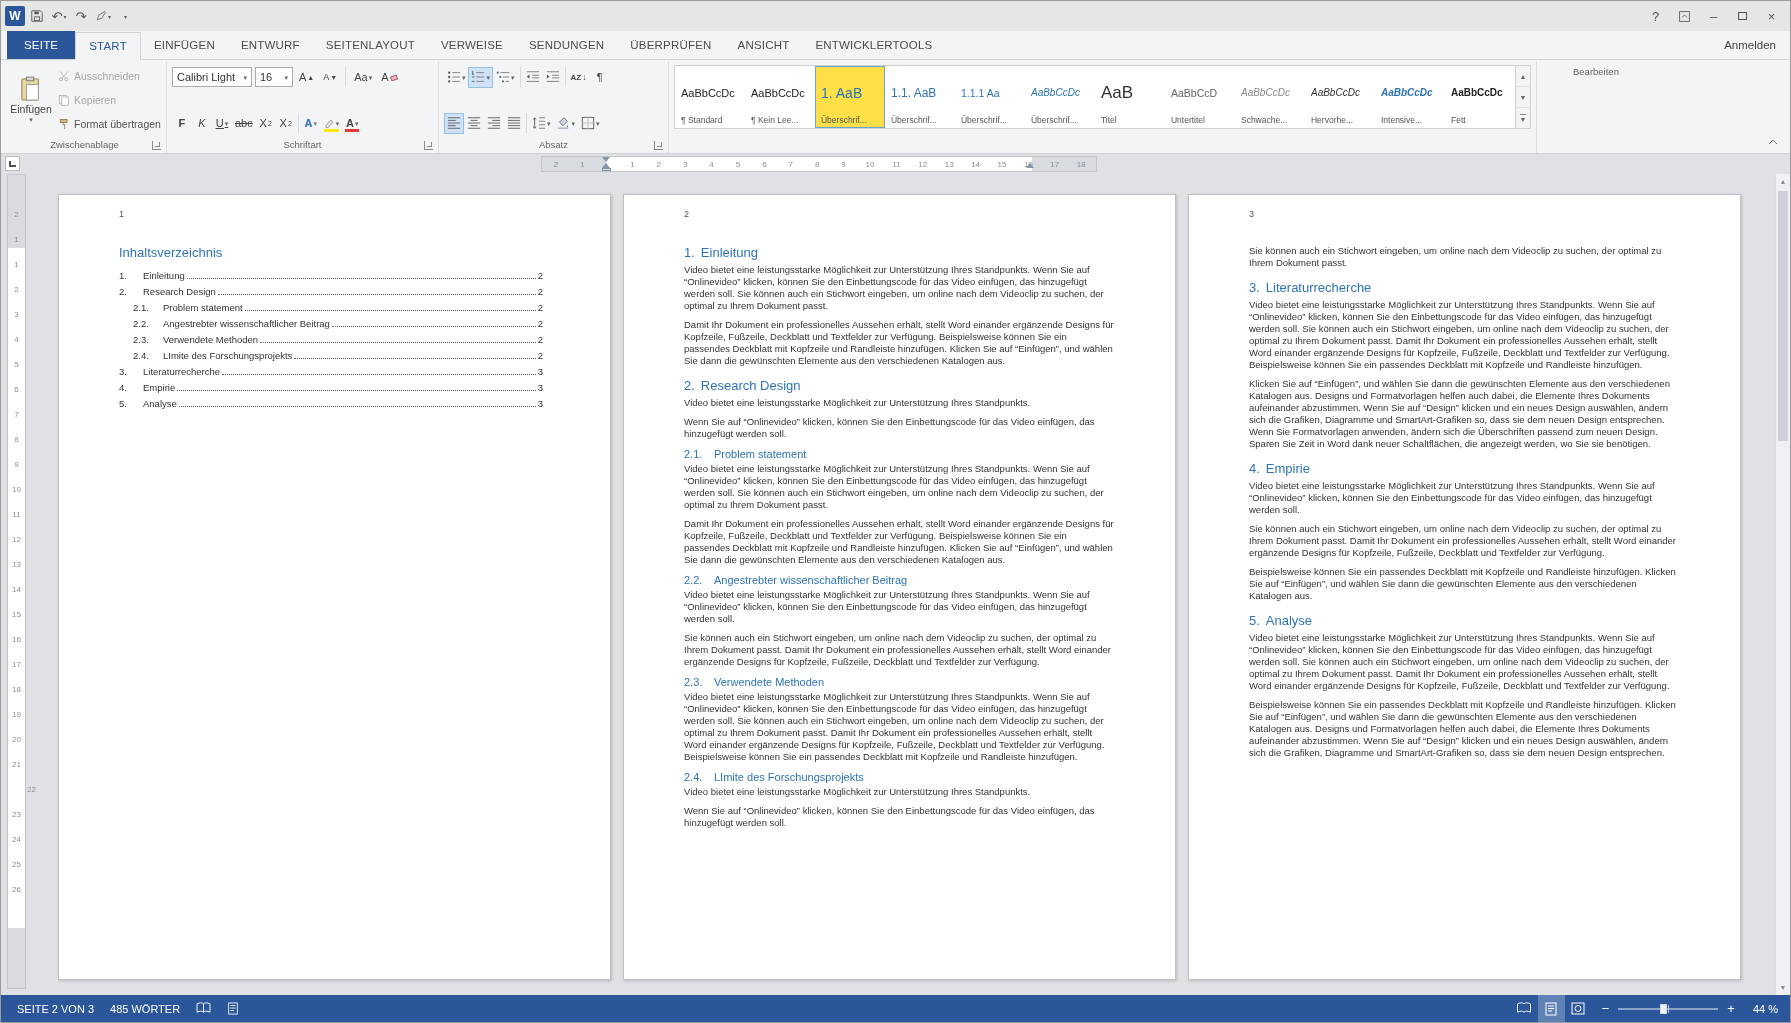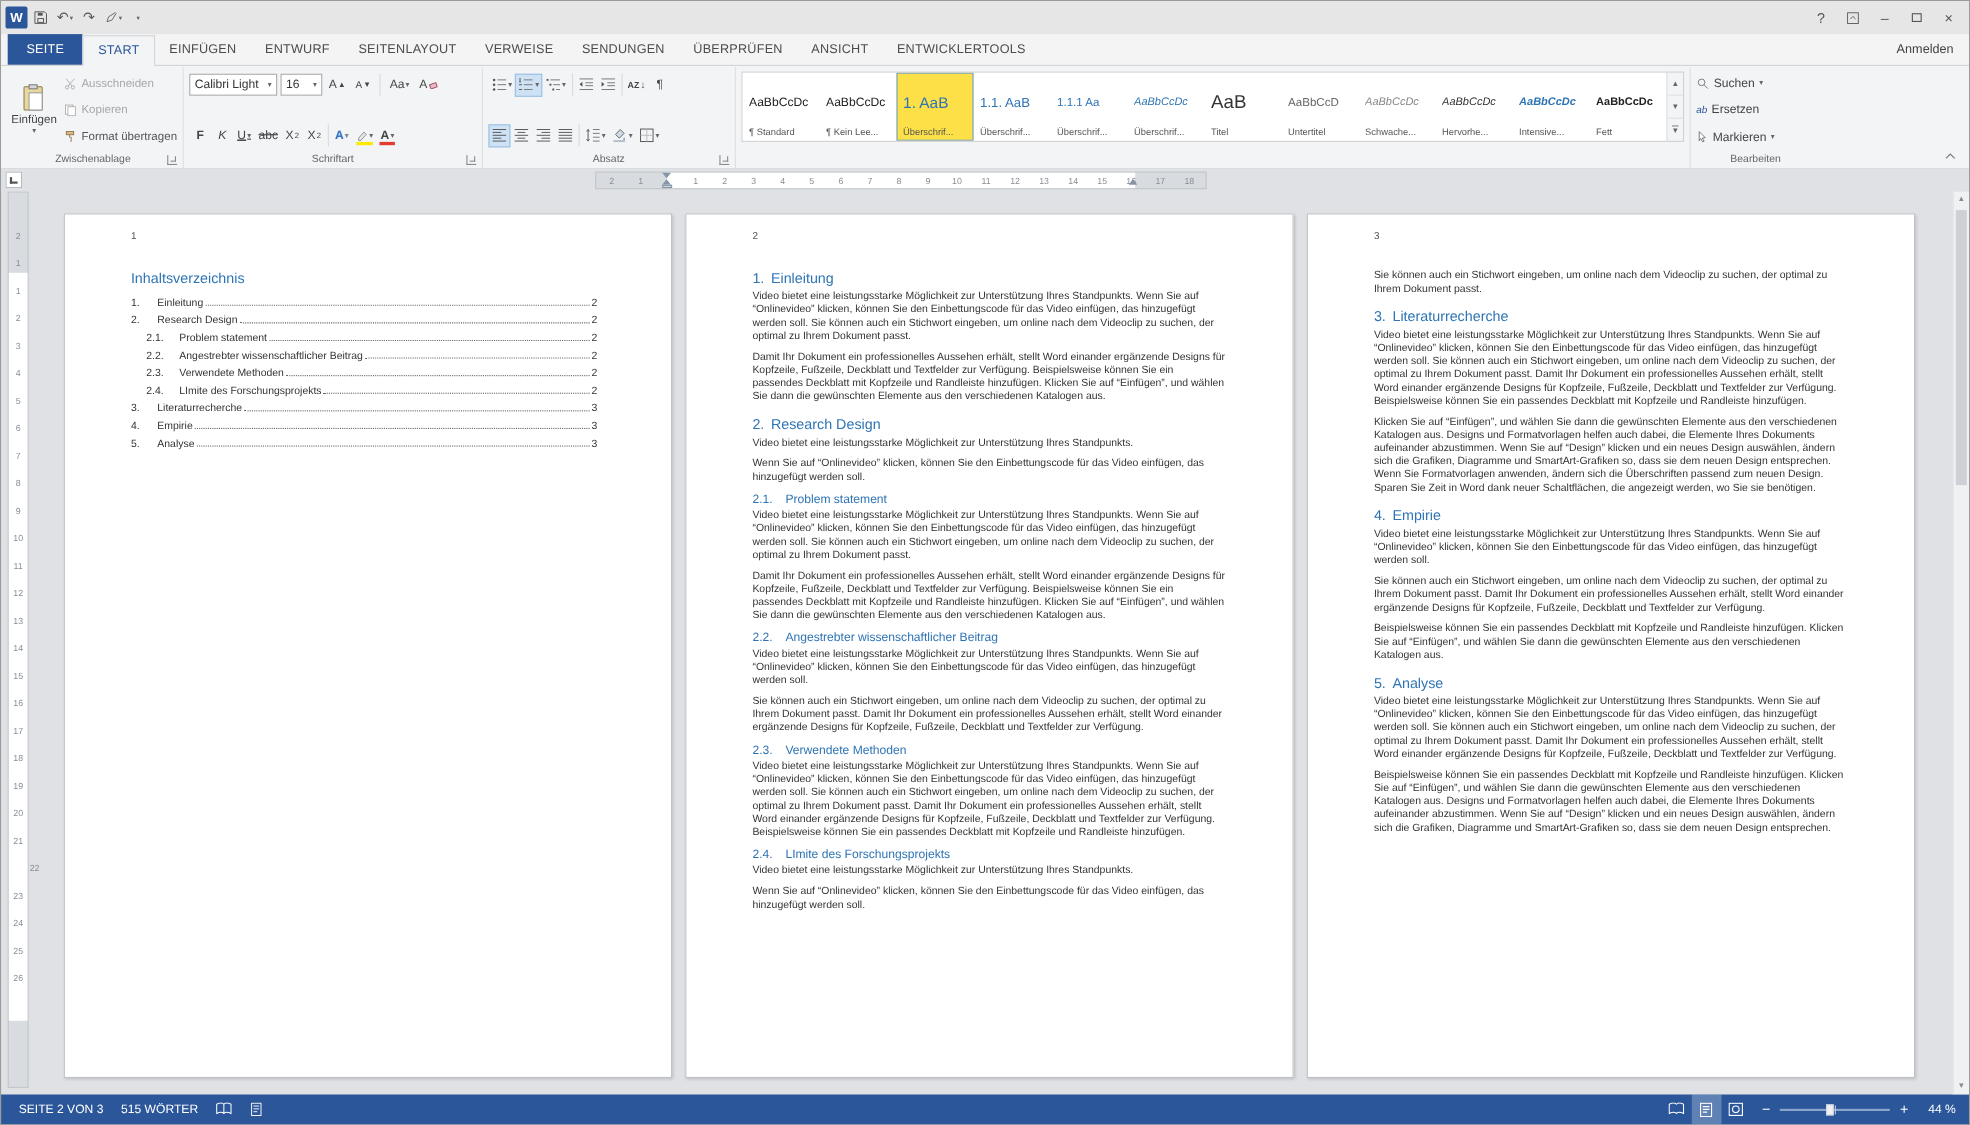--- a/index.html
+++ b/index.html
@@ -469,43 +469,20 @@
             <div class="garrow">▼</div>
             <div class="garrow">
                 <span class="gmore">▼</span>
               </div>
           </div>
         </div>
       </div>
     </div>
 
     <div class="rgroup" style="border-right:none;width:118px">
-      <div class="rbody">
-        <div class="edit-col">
-          <div class="edit-row">
-            <svg class="ic" width="12" height="12" viewBox="0 0 16 16">
-                <circle cx="6.5" cy="6.5" r="4" fill="none" stroke="#666"></circle>
-                <path d="M9.5 9.5L14 14" stroke="#666"></path>
-              </svg>
-            <span>Suchen</span>
-              <span class="caret">▾</span>
-          </div>
-          <div class="edit-row">
-            <span class="repl-ico">ab</span>
-            <span>Ersetzen</span>
-          </div>
-          <div class="edit-row">
-            <svg class="ic" width="11" height="11" viewBox="0 0 16 16">
-                <path d="M4 1l8 8-4 .5 2.5 4-2 1L6 10l-2 3z" fill="#fff" stroke="#555"></path>
-              </svg>
-            <span>Markieren</span>
-              <span class="caret">▾</span>
-          </div>
-        </div>
-      </div>
       <div class="rlabel">
           <span>Bearbeiten</span>
         </div>
     </div>
 
     <div class="collapse-btn">
       <svg class="ic" width="10" height="6" viewBox="0 0 10 6">
           <path d="M1 5l4-4 4 4" fill="none" stroke="#777"></path>
         </svg>
     </div>
@@ -685,21 +662,21 @@
       <div class="vs-thumb"></div>
       <div class="vs-arrow bottom">▼</div>
     </div>
   </div>
 
   <div class="statusbar">
     <div class="sb-item">
         <span>SEITE 2 VON 3</span>
       </div>
     <div class="sb-item">
-        <span>515 WÖRTER</span>
+        <span>485 WÖRTER</span>
       </div>
     <div class="sb-item">
       <svg class="ic" width="15" height="13" viewBox="0 0 16 14">
           <path d="M1 2c3-1.5 5.5-1.5 7 0 1.5-1.5 4-1.5 7 0v9c-3-1.5-5.5-1.5-7 0-1.5-1.5-4-1.5-7 0z" fill="none" stroke="#fff"></path>
           <path d="M8 2v9" stroke="#fff"></path>
         </svg>
     </div>
     <div class="sb-item">
       <svg class="ic" width="12" height="13" viewBox="0 0 14 15">
           <rect x="2" y="1" width="10" height="13" fill="none" stroke="#fff"></rect>

